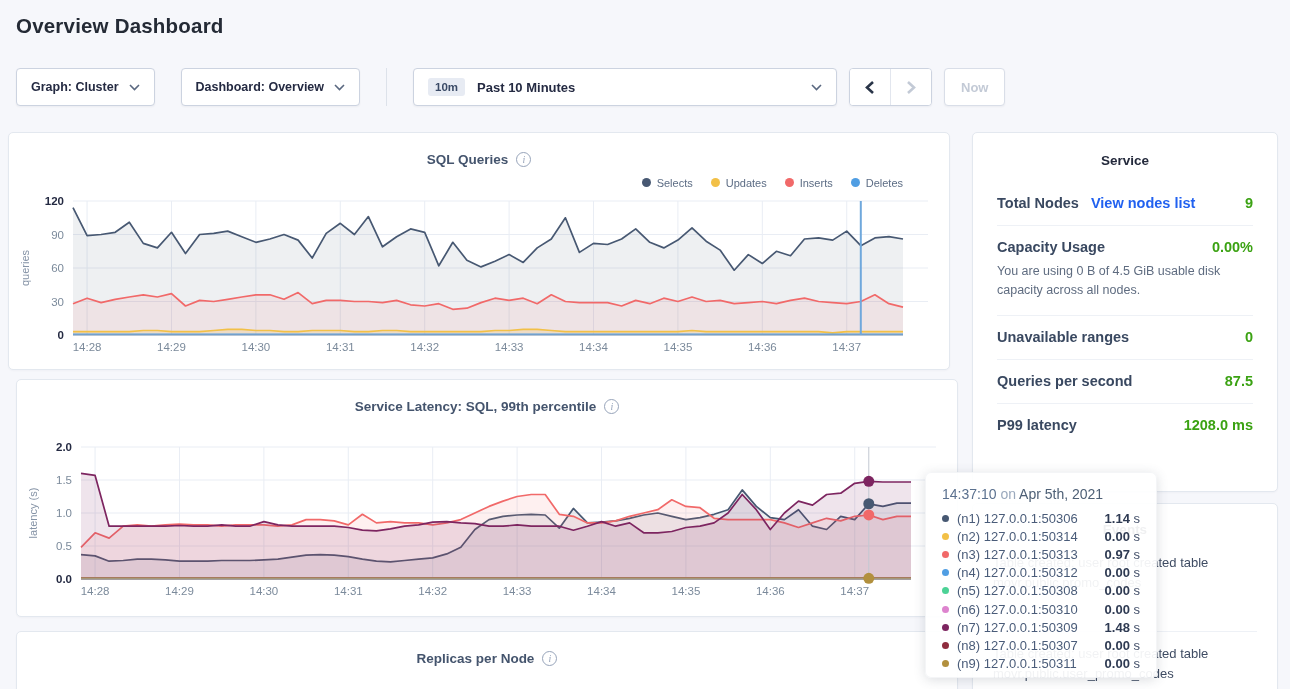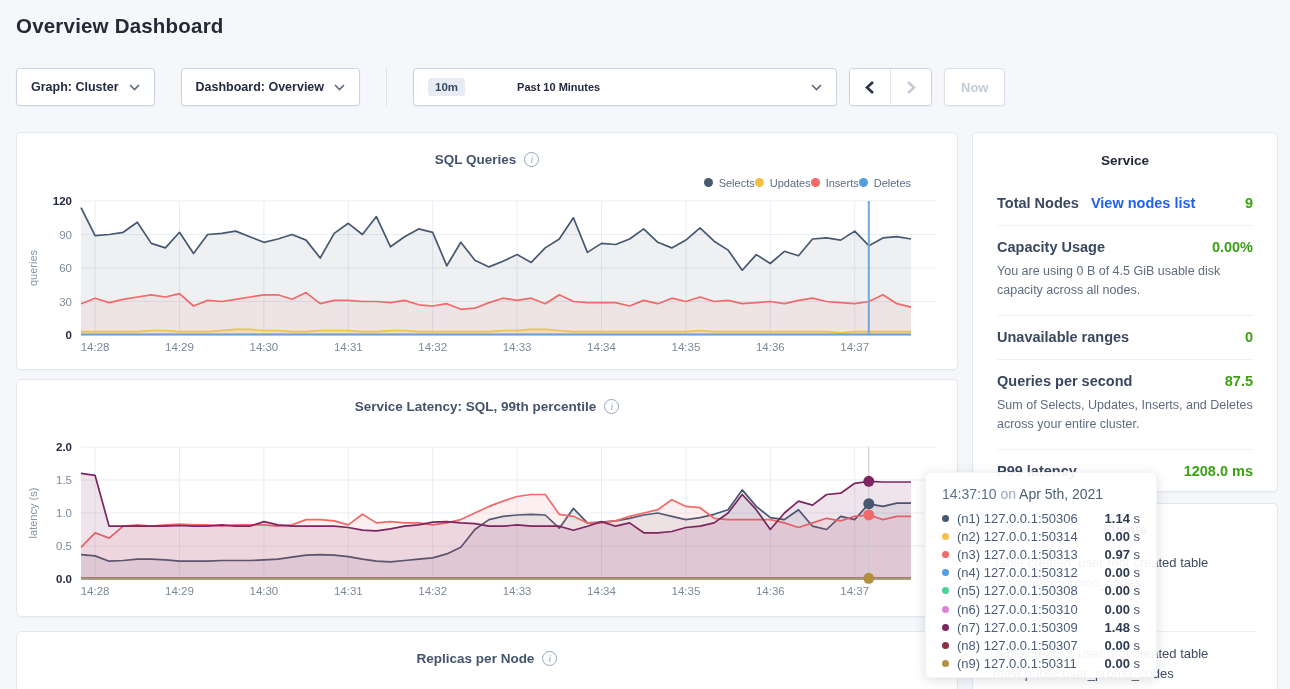--- a/index.html
+++ b/index.html
@@ -18,34 +18,34 @@
     display:inline-flex; align-items:center; font-family:Liberation Sans, sans-serif;
     font-size:12.5px; font-weight:bold; color:#242a42; cursor:pointer;
     box-shadow:0 1px 2px rgba(36,42,66,0.05);
   }
   .dd { padding:0 14px; margin-right:26px; }
   .dd .lbl { margin-right:10px; }
   .vdiv { width:1px; height:38px; background:#dde2ea; margin-right:26px; }
   .timepicker { width:424px; padding:0 14px; justify-content:flex-start; }
   .timepicker .chev { margin-left:auto; }
   .badge { background:#e7ebf3; color:#3a4a66; font-size:11.5px; font-weight:bold; border-radius:3px; padding:3px 7px; margin-right:12px; }
-  .tp-label { font-size:11px;margin-left:40px; }
+  .tp-label { font-size:13px; }
   .navgroup { display:flex; margin-left:12px; height:38px; border:1px solid #ccd3e0; border-radius:4px; background:#fff; box-shadow:0 1px 2px rgba(36,42,66,0.05); overflow:hidden; }
   .navgroup button { width:40px; height:36px; border:none; background:#fff; display:flex; align-items:center; justify-content:center; cursor:pointer; }
   .navgroup .sep { width:1px; background:#e2e6ee; }
   .now { margin-left:12px; padding:0 16px; color:#c3cad6; font-size:13px; border-color:#d9dee8; }
 
   
   .panel { position:absolute; background:#fff; border:1px solid #e3e8ef; border-radius:5px; box-shadow:0 1px 2px rgba(36,42,66,0.03); }
-  #panel-sql  { left:16px; top:132px; width:942px; height:238px; }
+  #panel-sql  { left:8px; top:132px; width:942px; height:238px; }
   #panel-lat  { left:16px; top:379px; width:942px; height:238px; }
   #panel-rep  { left:16px; top:631px; width:942px; height:120px; }
   .chart-title { margin-top:18px; text-align:center; font-size:13.5px; font-weight:bold; color:#44546d; display:flex; align-items:center; justify-content:center; gap:8px; height:17px; }
   .info-icon { display:inline-flex; align-items:center; justify-content:center; width:15px; height:15px; border:1px solid #97a4ba; border-radius:50%; color:#97a4ba; font-size:10px; font-weight:normal; font-family:"Liberation Serif",serif; font-style:italic; }
-  .legend { display:flex; justify-content:flex-end; margin:6px 46px 0 0; height:17px; align-items:center; }
+  .legend { display:flex; justify-content:flex-end; gap:18px; margin:6px 46px 0 0; height:17px; align-items:center; }
   .legend-item { display:flex; align-items:center; gap:6px; font-size:11px; color:#5c6c84; }
   .legend-dot { width:9px; height:9px; border-radius:50%; }
   svg.chart { display:block; }
   #chart-sql { margin-top:2px; }
   #chart-lat { margin-top:28px; }
 
   
   #panel-summary { left:972px; top:132px; width:306px; height:360px; padding:20px 24px 0 24px; }
   #panel-events  { left:972px; top:503px; width:306px; height:240px; padding:18px 20px 0 20px; }
   .side-title { text-align:center; font-size:13.5px; font-weight:bold; color:#242a3c; }
@@ -271,21 +271,20 @@
           <div class="sum-head">
             <span>Unavailable ranges</span>
             <span class="sum-value">0</span>
           </div>
         </div>
         <div class="sum-row">
           <div class="sum-head">
             <span>Queries per second</span>
             <span class="sum-value">87.5</span>
           </div>
-          <div class="sum-desc">Sum of Selects, Updates, Inserts, and Deletes across your entire cluster.</div>
         </div>
         <div class="sum-row">
           <div class="sum-head">
             <span>P99 latency</span>
             <span class="sum-value">1208.0 ms</span>
           </div>
         </div>
       </div>
   </div>
 

